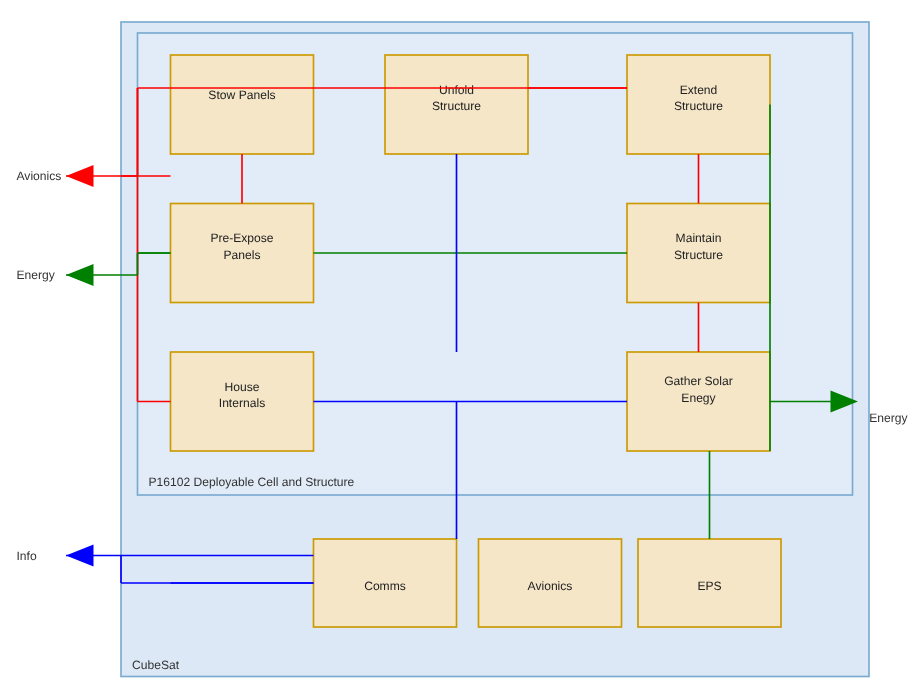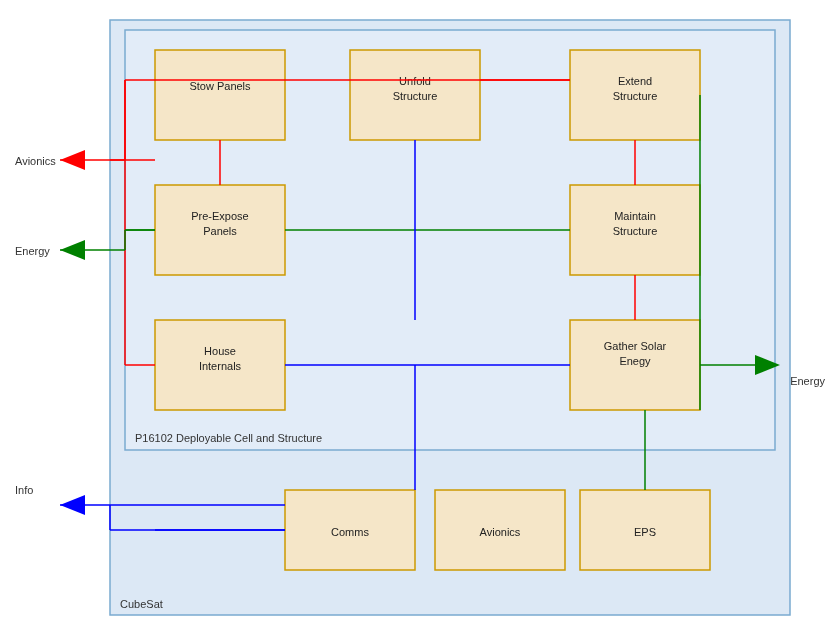--- a/index.html
+++ b/index.html
@@ -31,21 +31,21 @@
 <body>
 
 <div style="position:absolute; top:0; left:0; width:840px; height:630px;">
 
   <div class="side-label" style="left:15px; top:155px;">
     <span>Avionics</span>
   </div>
   <div class="side-label" style="left:15px; top:245px;">
     <span>Energy</span>
   </div>
-  <div class="side-label" style="left:15px; top:484px;">
+  <div class="side-label" style="left:15px; top:500px;">
     <span>Info</span>
   </div>
 
   <div class="right-label" style="right:15px; top:375px;">
     <span>Energy</span>
   </div>
 
   <svg style="position:absolute; top:0; left:0; width:840px; height:630px;">
 
     <rect x="110" y="20" width="680" height="595" fill="#dce8f5" stroke="#7aaad0" stroke-width="1.5"></rect>

